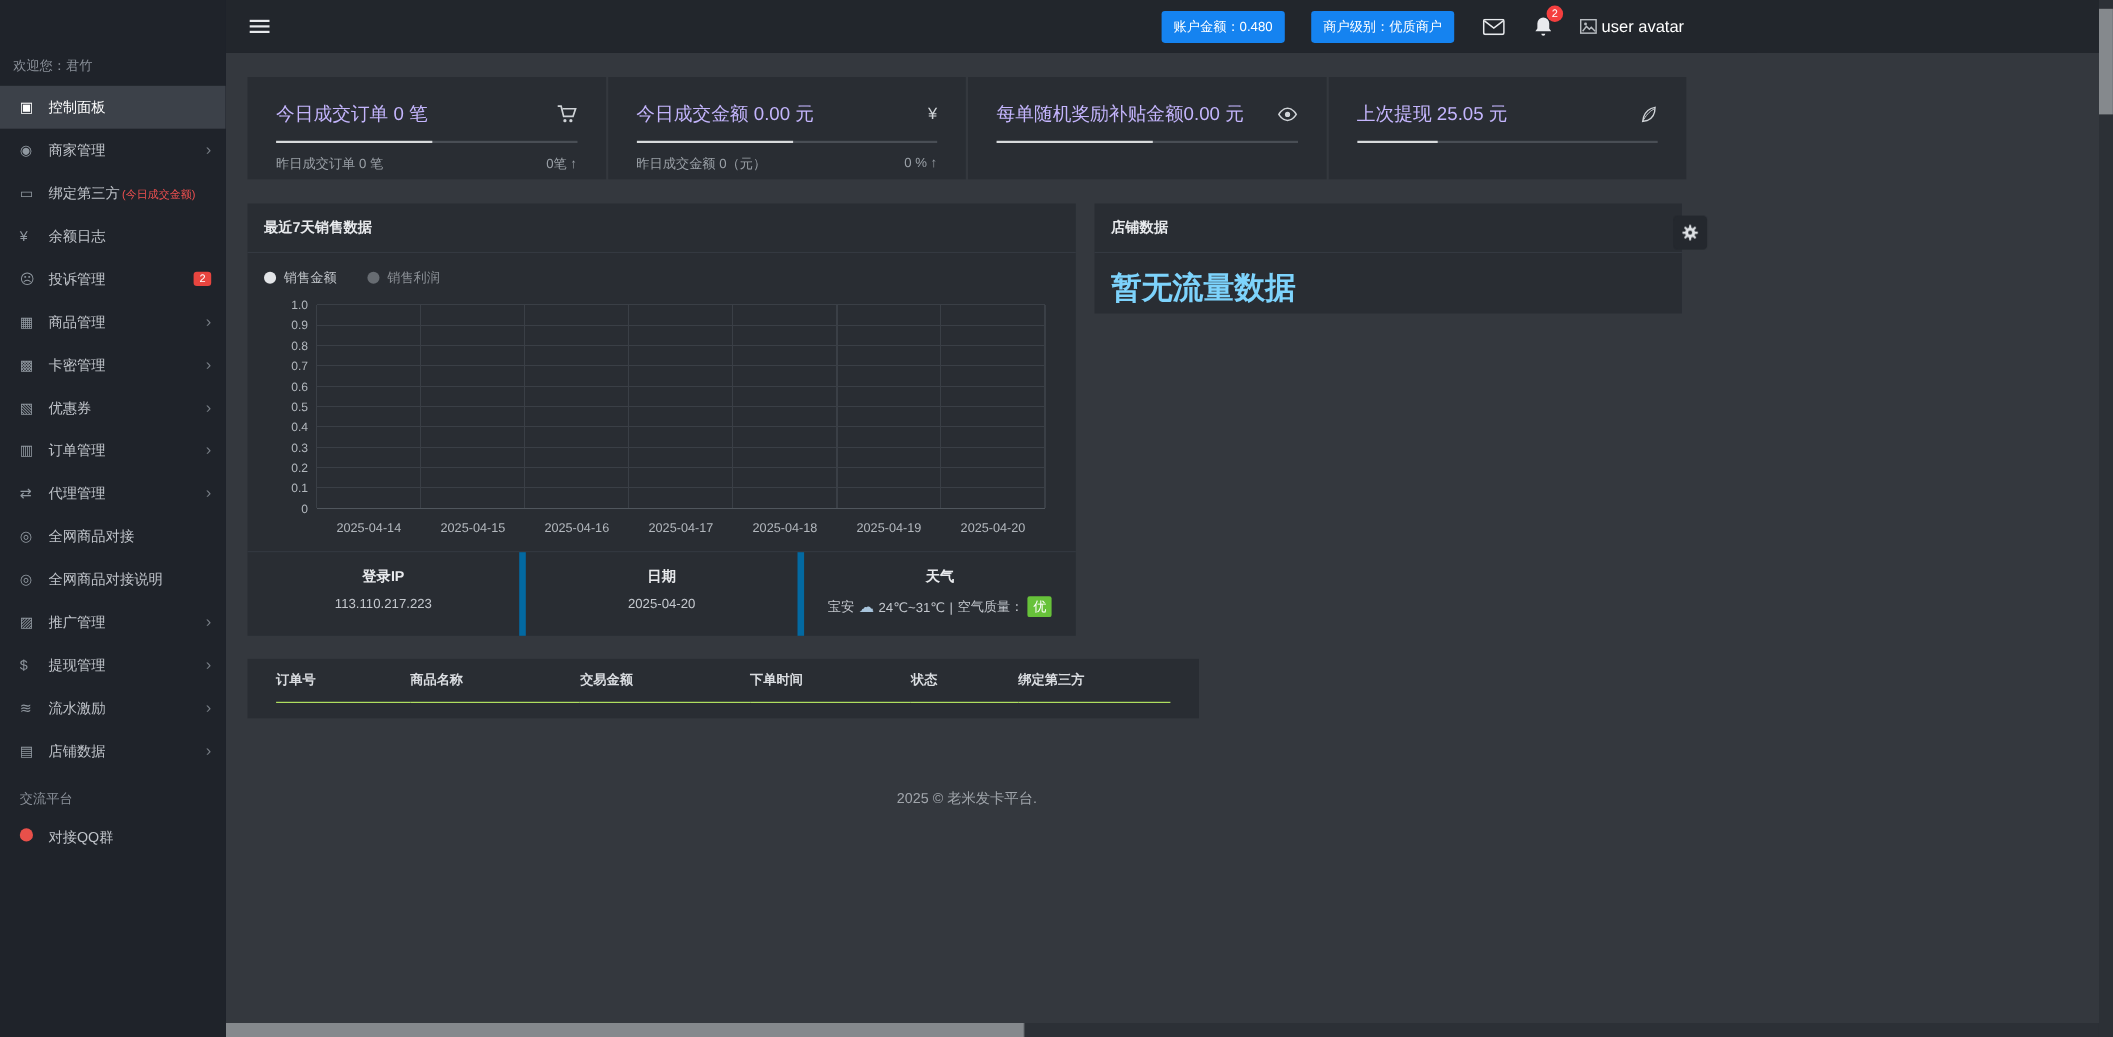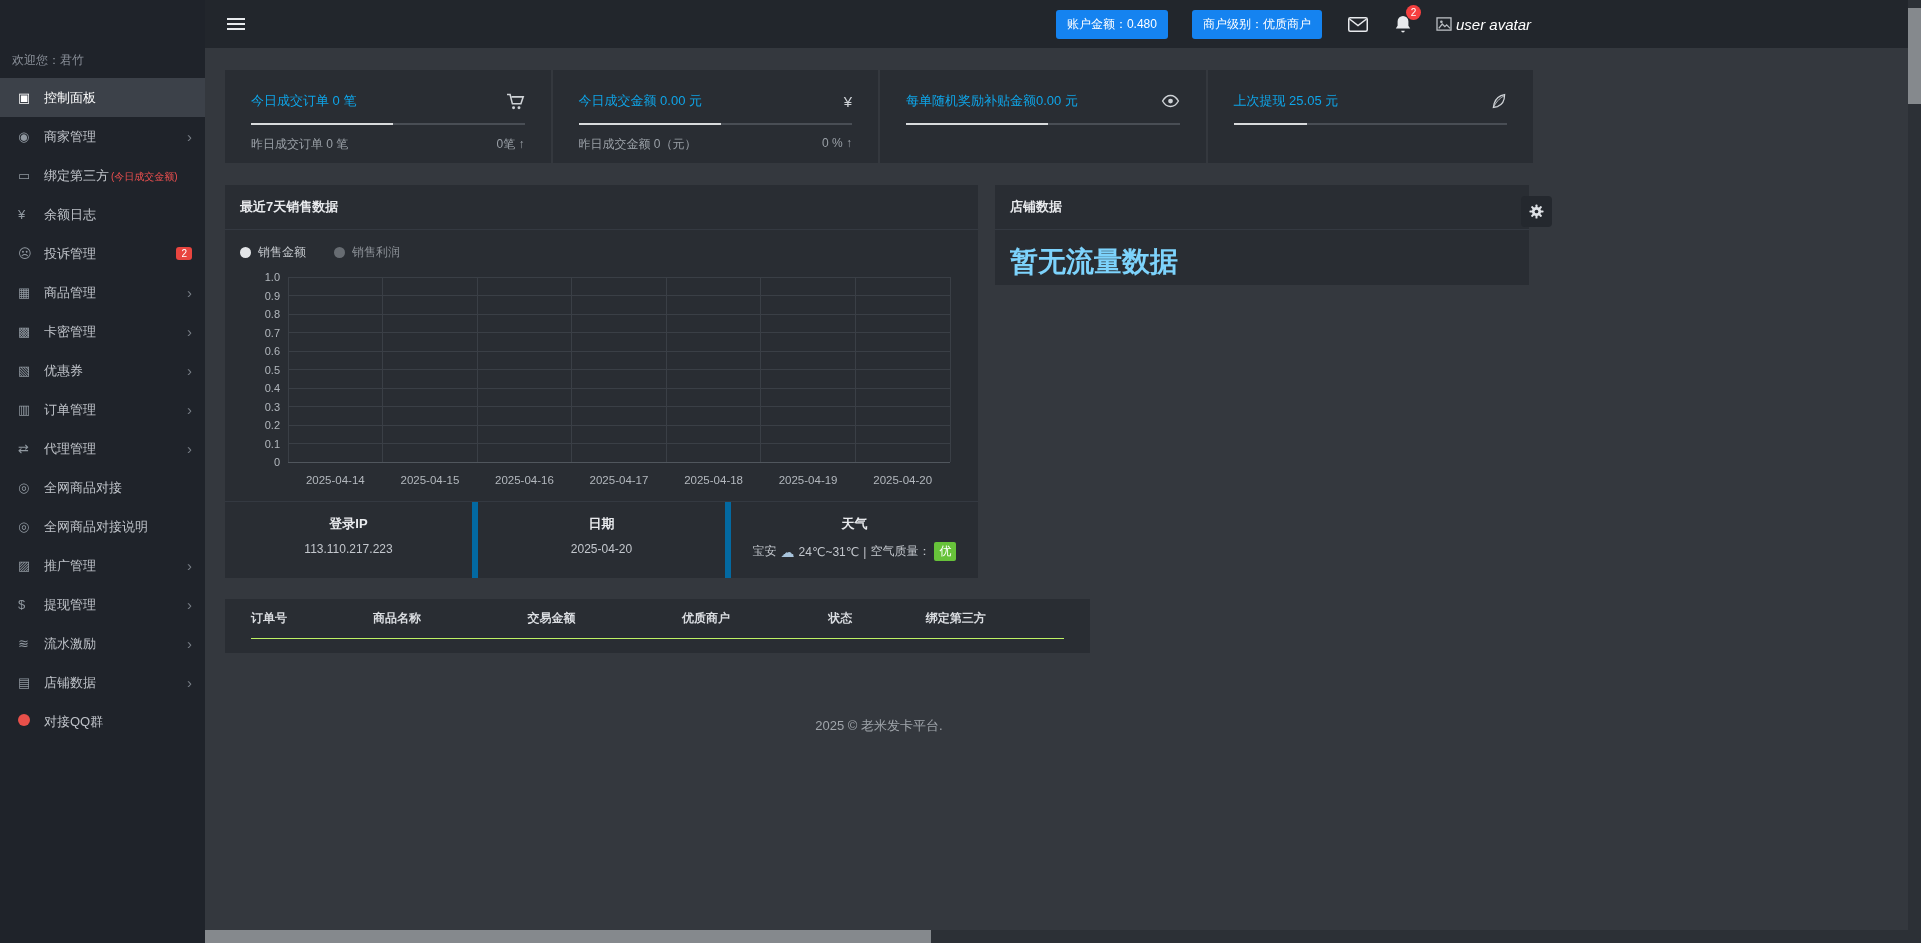--- a/index.html
+++ b/index.html
@@ -33,31 +33,31 @@
   .tb-spacer { flex:1; }
   .tb-btn { background:#1583f0; color:#fff; border:none; border-radius:3px;
     font-size:12px; padding:6px 11px; margin-left:24px; cursor:pointer;
     font-family:inherit; white-space:nowrap; }
   .tb-ic { margin-left:26px; display:flex; align-items:center; cursor:pointer; }
   .bell-wrap { position:relative; }
   .bell-badge { position:absolute; top:-9px; right:-9px; background:#f53f3f; color:#fff;
     font-size:10px; min-width:15px; height:15px; border-radius:8px; display:flex;
     align-items:center; justify-content:center; padding:0 3px; }
   .avatar { margin-left:24px; display:flex; align-items:center; gap:4px; color:#fff;
-    font-size:15px; cursor:pointer; white-space:nowrap;font-style:italic; }
+    font-size:15px; cursor:pointer; white-space:nowrap; }
 
   
   .main { position:absolute; left:205px; top:48px; right:0; bottom:0;
     background:#34383e; }
   .content { padding:22px 0 0 20px; width:1328px; }
 
   .stats { display:grid; grid-template-columns:repeat(4,1fr); gap:2px; width:1308px; }
   .stat-card { background:#292d33; height:93px; padding:22px 26px 0; }
   .stat-top { display:flex; justify-content:space-between; align-items:center; }
-  .stat-title { color:#0ea5e9; font-size:13px; }
+  .stat-title { color:#c4b5fd; font-size:17px; }
   .stat-ico { color:#cfd3d7; display:flex; align-items:center; }
   .stat-yen { font-size:15px; color:#cfd3d7; }
   .stat-bar { height:2px; background:#494e55; margin-top:13px; }
   .stat-fill { height:2px; background:#d8dadc; width:50%; }
   .stat-sub { display:flex; justify-content:space-between; margin-top:11px;
     color:#9aa0a7; font-size:12px; }
 
   .mid { display:flex; gap:17px; margin-top:22px; }
   .panel { background:#292d33; }
   .panel-h { padding:13px 15px; font-size:13px; font-weight:bold; color:#e8eaed;
@@ -185,20 +185,21 @@
     <span class="s-ico">≋</span>
     <span class="s-label">流水激励</span>
     <span class="s-chev">›</span>
   </div>
   <div class="s-item">
     <span class="s-ico">▤</span>
     <span class="s-label">店铺数据</span>
     <span class="s-chev">›</span>
   </div>
 
+  <div class="s-section">交流平台</div>
   <div class="s-item">
     <span class="qq-ico"><span class="qq-dot"></span></span>
     <span class="s-label">对接QQ群</span>
   </div>
 </aside>
 
 <header class="topbar">
   <div class="hamburger">
     <div></div>
       <div></div>
@@ -406,21 +407,21 @@
             <col style="width:19%">
           <col style="width:18%">
             <col style="width:12%">
             <col style="width:17%">
         </colgroup>
         <thead>
           <tr>
             <th>订单号</th>
             <th>商品名称</th>
             <th>交易金额</th>
-            <th>优质商户</th>
+            <th>下单时间</th>
             <th>状态</th>
             <th>绑定第三方</th>
           </tr>
         </thead>
         <tbody></tbody>
       </table>
     </div>
 
     <div class="footer">2025 © 老米发卡平台.</div>
   </div>

